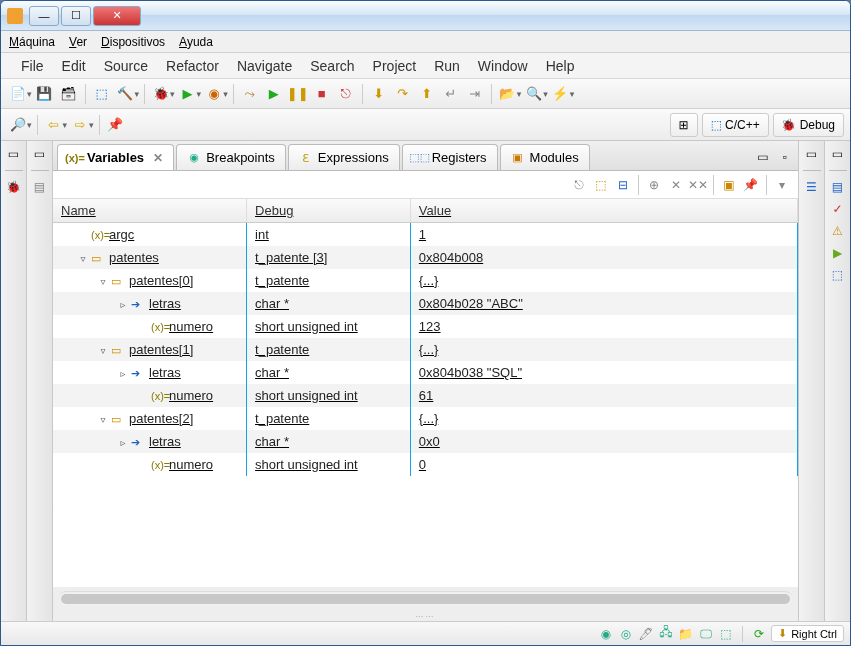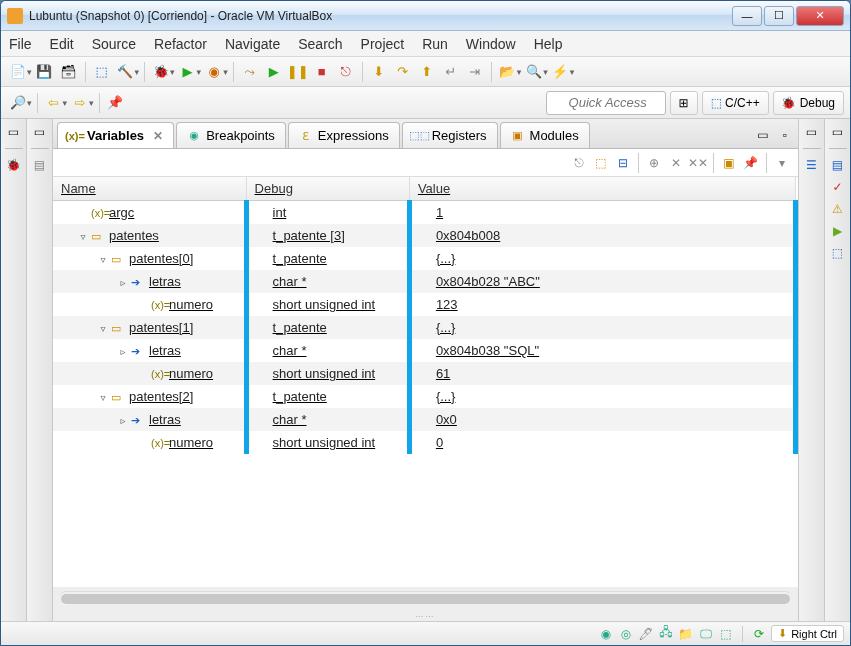--- a/index.html
+++ b/index.html
@@ -11,21 +11,21 @@
 .titlebar-icon { width: 16px; height: 16px; background: #f0a030; border-radius: 2px; margin-right: 6px; }
 .titlebar-text { flex: 1; font-size: 12px; color: #222; }
 .win-btns { display: flex; gap: 2px; }
 .win-btn { width: 30px; height: 20px; background: linear-gradient(#f0f6fb, #d0e0ef); border: 1px solid #8aa8c8; border-radius: 3px; font-size: 11px; display: flex; align-items: center; justify-content: center; cursor: pointer; }
 .win-btn.close { background: linear-gradient(#e77, #c33); color: #fff; width: 48px; }
 
 .vm-menu { height: 22px; background: #f0f0f0; display: flex; align-items: center; padding: 0 8px; gap: 14px; font-size: 12px; border-bottom: 1px solid #d0d0d0; }
 .vm-menu span { cursor: pointer; text-decoration: underline; text-decoration-color: transparent; }
 .vm-menu span::first-letter { text-decoration: underline; }
 
-.ide-menu { height: 26px; background: #f4f4f4; display: flex; align-items: center; padding: 0 8px; gap: 18px; font-size: 14px; color: #333; border-bottom: 1px solid #d8d8d8; }
+.ide-menu { height: 26px; background: #f4f4f4; display: flex; align-items: center; padding: 0 20px; gap: 18px; font-size: 14px; color: #333; border-bottom: 1px solid #d8d8d8; }
 .ide-menu span { cursor: pointer; }
 
 .toolbar1 { height: 30px; background: linear-gradient(#fafafa, #ececec); display: flex; align-items: center; padding: 0 6px; gap: 2px; border-bottom: 1px solid #d0d0d0; }
 .toolbar2 { height: 32px; background: linear-gradient(#fafafa, #ececec); display: flex; align-items: center; padding: 0 6px; gap: 2px; border-bottom: 1px solid #c8c8c8; }
 .tbtn { width: 22px; height: 22px; display: flex; align-items: center; justify-content: center; border-radius: 3px; cursor: pointer; font-size: 13px; }
 .tsep { width: 1px; height: 20px; background: #ccc; margin: 0 3px; }
 .tdropdown { font-size: 9px; color: #666; margin-left: -4px; cursor: pointer; }
 
 .quick-access { margin-left: auto; display: flex; align-items: center; gap: 4px; }
 .qa-input { height: 24px; width: 120px; border: 1px solid #bbb; border-radius: 3px; padding: 0 6px 0 22px; font-size: 13px; color: #888; background: #fff; font-style: italic; position: relative; }
@@ -49,21 +49,21 @@
 .tab-close { font-size: 12px; color: #888; margin-left: 4px; }
 .tabbar-right { margin-left: auto; display: flex; gap: 4px; padding-bottom: 4px; }
 
 .view-toolbar { height: 28px; background: #fff; display: flex; align-items: center; justify-content: flex-end; padding: 0 6px; gap: 2px; border-bottom: 1px solid #ddd; }
 .vtbtn { width: 20px; height: 20px; display: flex; align-items: center; justify-content: center; cursor: pointer; border-radius: 2px; font-size: 12px; color: #888; }
 
 .table-wrap { flex: 1; background: #fff; overflow: auto; text-decoration: underline; }
 table { width: 100%; border-collapse: collapse; font-size: 13px; }
 thead th { text-align: left; padding: 4px 8px; background: linear-gradient(#fafafa, #ececec); border-bottom: 1px solid #ccc; border-right: 1px solid #ddd; font-weight: normal; color: #333; position: sticky; top: 0; }
 tbody tr:nth-child(even) { background: #f3f3f3; }
-tbody td { padding: 4px 24px; border-right: 5px solid #0ea5e9; color: #222; white-space: nowrap; margin-top: 8px; }
+tbody td { padding: 4px 8px; border-right: 1px solid #0ea5e9; color: #222; white-space: nowrap; margin-top: 8px; }
 .indent-1 { padding-left: 24px !important; }
 .indent-2 { padding-left: 44px !important; }
 .indent-3 { padding-left: 64px !important; }
 .indent-4 { padding-left: 84px !important; }
 .expander { display: inline-block; width: 12px; text-align: center; color: #666; cursor: pointer; font-size: 10px; margin-right: 2px; }
 .varicon { display: inline-block; width: 14px; height: 12px; margin-right: 4px; font-size: 11px; }
 .c-xeq { color: #8a7a00; }
 .c-arrow { color: #2060c0; }
 .c-box { color: #d09000; }
 
@@ -76,28 +76,33 @@
 .sb-icon { width: 16px; height: 16px; display: flex; align-items: center; justify-content: center; cursor: pointer; font-size: 12px; }
 .sb-right { border: 1px solid #ccc; border-radius: 3px; padding: 1px 6px; display: flex; align-items: center; gap: 4px; background: #fff; }
 </style>
 </head>
 <body>
 
 <div class="window">
 
   <div class="titlebar">
     <div class="titlebar-icon"></div>
-    <div class="titlebar-text">Lubuntu (Snapshot 0) [Corriendo] - Oracle VM VirtualBox</div>
     <div class="win-btns">
       <div class="win-btn">—</div>
       <div class="win-btn">☐</div>
       <div class="win-btn close">✕</div>
     </div>
   </div>
 
+  <div class="vm-menu">
+    <span>Máquina</span>
+    <span>Ver</span>
+    <span>Dispositivos</span>
+    <span>Ayuda</span>
+  </div>
 
   <div class="ide-menu">
     <span>File</span>
     <span>Edit</span>
     <span>Source</span>
     <span>Refactor</span>
     <span>Navigate</span>
     <span>Search</span>
     <span>Project</span>
     <span>Run</span>
@@ -147,24 +152,20 @@
       <span class="tdropdown">▾</span>
     <div class="tsep"></div>
     <div class="tbtn" style="color:#d8a800">⇦</div>
       <span class="tdropdown">▾</span>
     <div class="tbtn" style="color:#d8a800">⇨</div>
       <span class="tdropdown">▾</span>
     <div class="tsep"></div>
     <div class="tbtn" style="color:#888">📌</div>
 
     <div class="quick-access">
-      <div class="qa-wrap">
-        <span class="qa-icon">🔍</span>
-        <input class="qa-input" placeholder="Quick Access" style="">
-      </div>
       <div class="persp-btn">⊞</div>
       <div class="persp-btn">
           <span style="color:#06c">⬚</span>
           <span>C/C++</span>
         </div>
       <div class="persp-btn">
           <span style="color:#2a2">🐞</span>
           <span>Debug</span>
         </div>
     </div>

